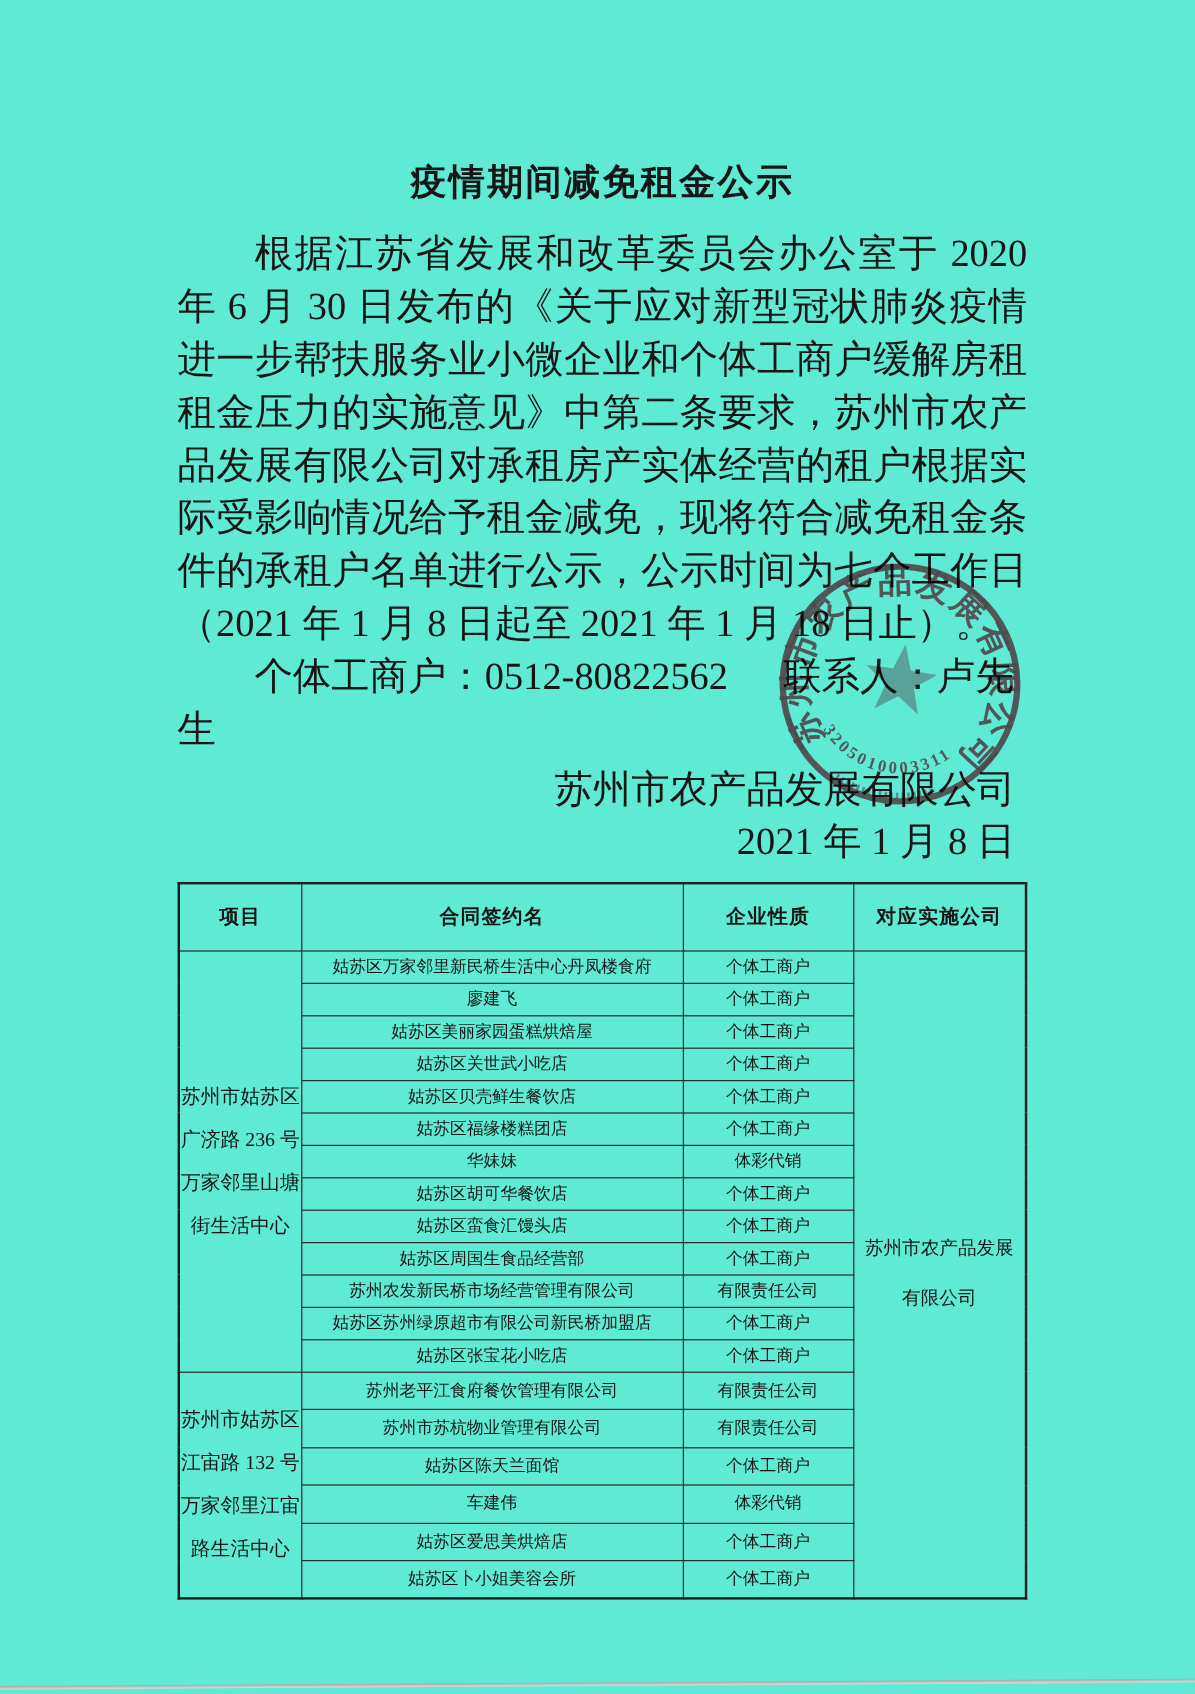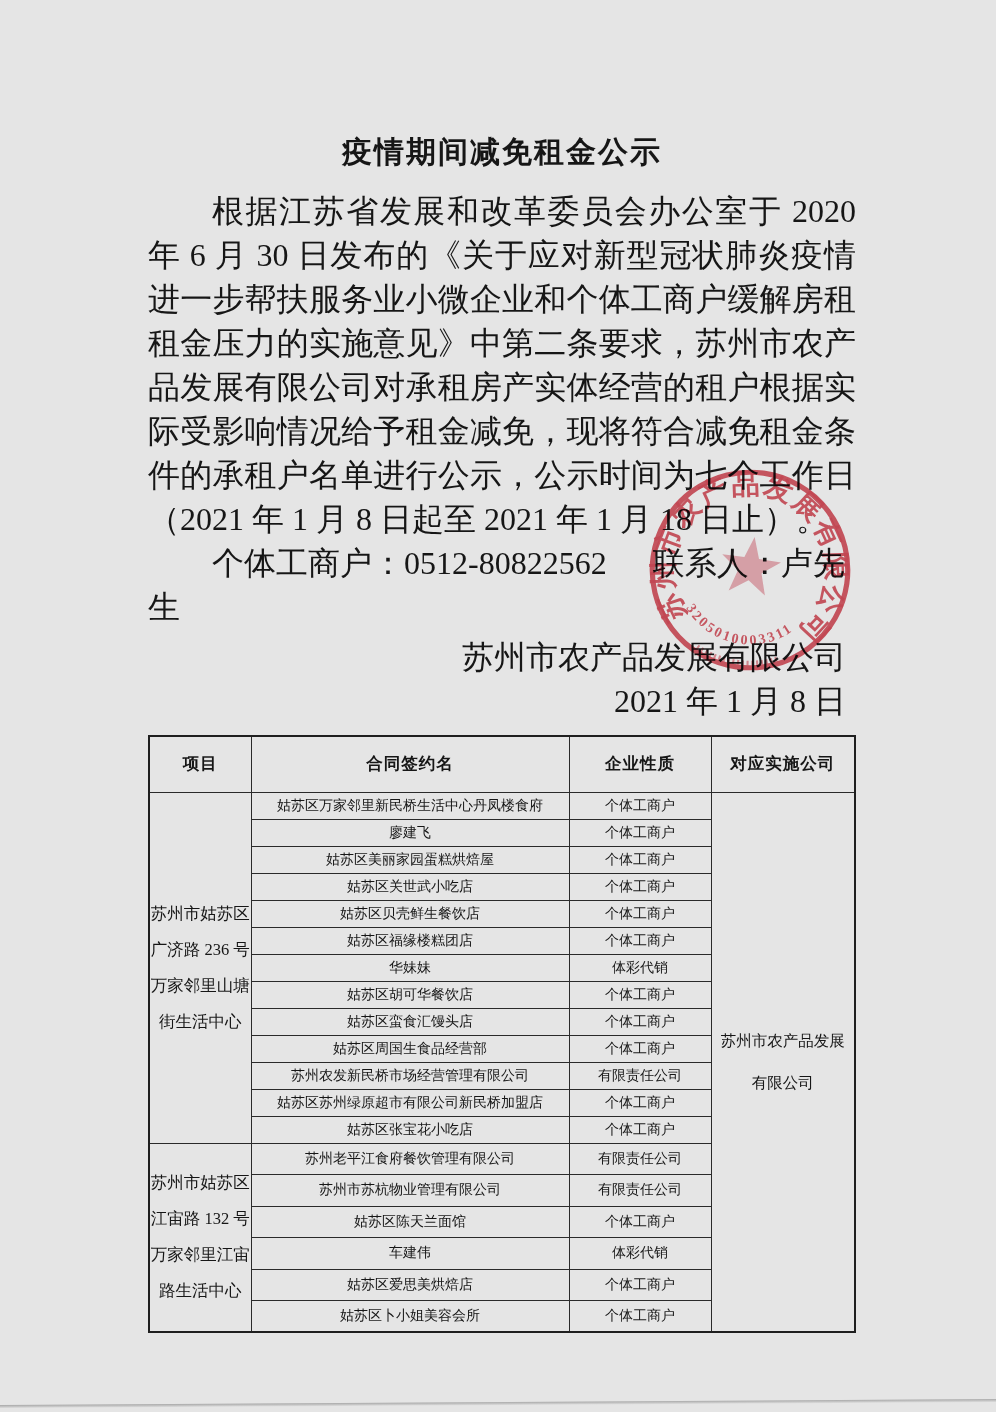--- a/index.html
+++ b/index.html
@@ -2,21 +2,21 @@
 <html><head>
 <meta charset="utf-8">
 <style>
   * { margin:0; padding:0; box-sizing:border-box; }
   html,body { background:#ffffff; }
   body {
     width:996px; height:1412px;
     font-family:"Liberation Serif","DejaVu Serif",serif;
     color:#161616;
   }
-  .page { position:relative; width:996px; height:1412px; background:#e5e5e5; overflow:hidden; }
+  .page { position:relative; width:996px; height:1412px; background:#5eead4; overflow:hidden; }
   .content { position:absolute; left:148px; top:0; width:708px; }
 
   .title { margin-top:132px; text-align:center; font-size:30px; font-weight:bold; letter-spacing:2px; }
 
   .body-p { font-size:32px; line-height:44px; }
   .indent { text-indent:2em; }
   .justify { text-align:justify; }
   .p1 { margin-top:16px; }
   .gap2 { margin-left:46px; }
   .sig { text-align:right; padding-right:10px; }

